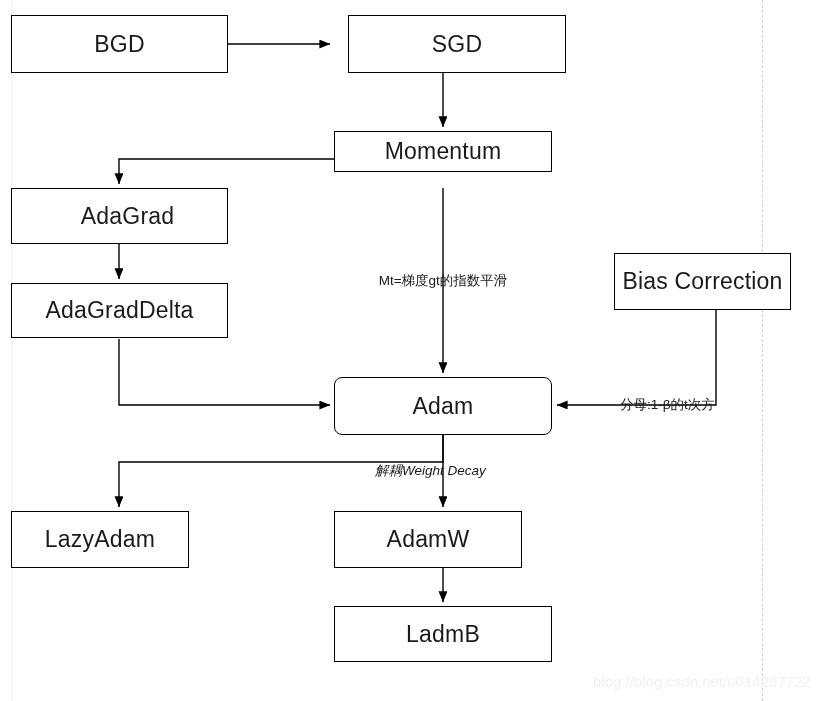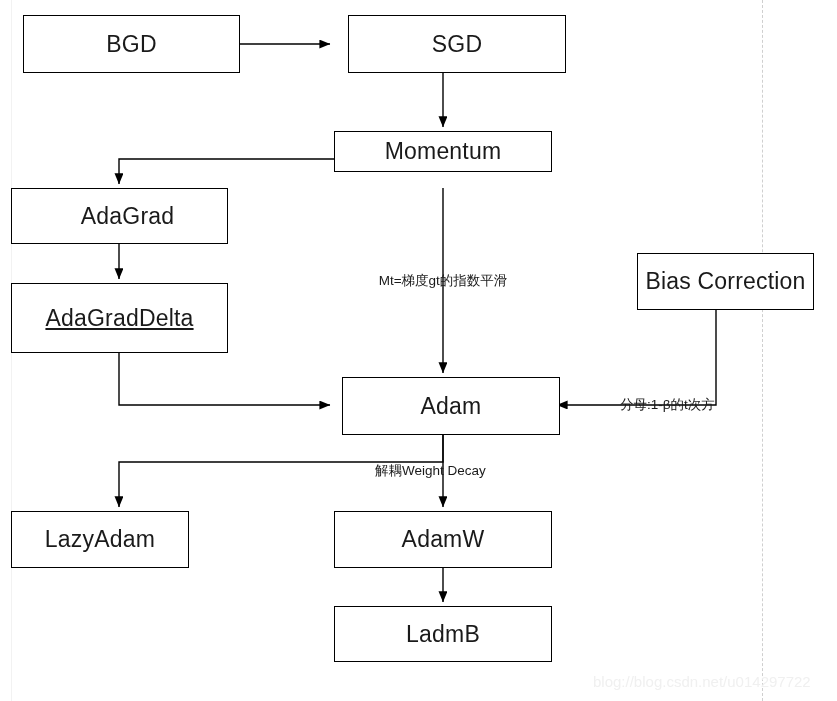--- a/index.html
+++ b/index.html
@@ -122,62 +122,62 @@
 
     <g>
       <path d="M443,435 L443,507" stroke="#000000" stroke-width="1.4" fill="none" marker-end="url(#arrow)"></path>
     </g>
 
     <g>
       <path d="M443,568 L443,602" stroke="#000000" stroke-width="1.4" fill="none" marker-end="url(#arrow)"></path>
     </g>
   </svg>
 
-  <div class="node" style="left:11px;  top:15px;  width:217px; height:58px;margin-left:12px;">
+  <div class="node" style="left:11px;  top:15px;  width:217px; height:58px;">
     <span>BGD</span>
   </div>
 
   <div class="node" style="left:348px; top:15px;  width:218px; height:58px;">
     <span>SGD</span>
   </div>
 
   <div class="node" style="left:334px; top:131px; width:218px; height:41px;">
     <span>Momentum</span>
   </div>
 
   <div class="node" style="left:11px;  top:188px; width:217px; height:56px;padding-left:16px;">
     <span>AdaGrad</span>
   </div>
 
-  <div class="node" style="left:11px;  top:283px; width:217px; height:70px;text-decoration:underline;">
+  <div class="node" style="left:11px;  top:283px; width:217px; height:55px;">
     <span>AdaGradDelta</span>
   </div>
 
-  <div class="node" style="left:342px; top:377px; width:218px; height:58px;">
+  <div class="node" style="left:334px; top:377px; width:218px; height:58px;border-radius:8px;">
     <span>Adam</span>
   </div>
 
-  <div class="node" style="left:637px; top:253px; width:177px; height:57px;">
+  <div class="node" style="left:614px; top:253px; width:177px; height:57px;">
     <span>Bias Correction</span>
   </div>
 
   <div class="node" style="left:11px;  top:511px; width:178px; height:57px;">
     <span>LazyAdam</span>
   </div>
 
-  <div class="node" style="left:334px; top:511px; width:218px; height:57px;text-align:center;">
+  <div class="node" style="left:334px; top:511px; width:188px; height:57px;text-align:center;">
     <span>AdamW</span>
   </div>
 
   <div class="node" style="left:334px; top:606px; width:218px; height:56px;">
     <span>LadmB</span>
   </div>
 
   <div class="edge-label center" style="left:443px; top:274px;">Mt=梯度gt的指数平滑</div>
 
 
   <div class="edge-label" style="left:620px; top:398px;">分母:1-β的t次方</div>
 
-  <div class="edge-label" style="left:375px; top:464px;">解耦Weight Decay</div>
+  <div class="edge-label" style="left:375px; top:464px;font-style:italic;">解耦Weight Decay</div>
 
   <div class="watermark" style="left:593px; top:674px;">blog://blog.csdn.net/u014297722</div>
 
 </div>
 
 </body></html>

